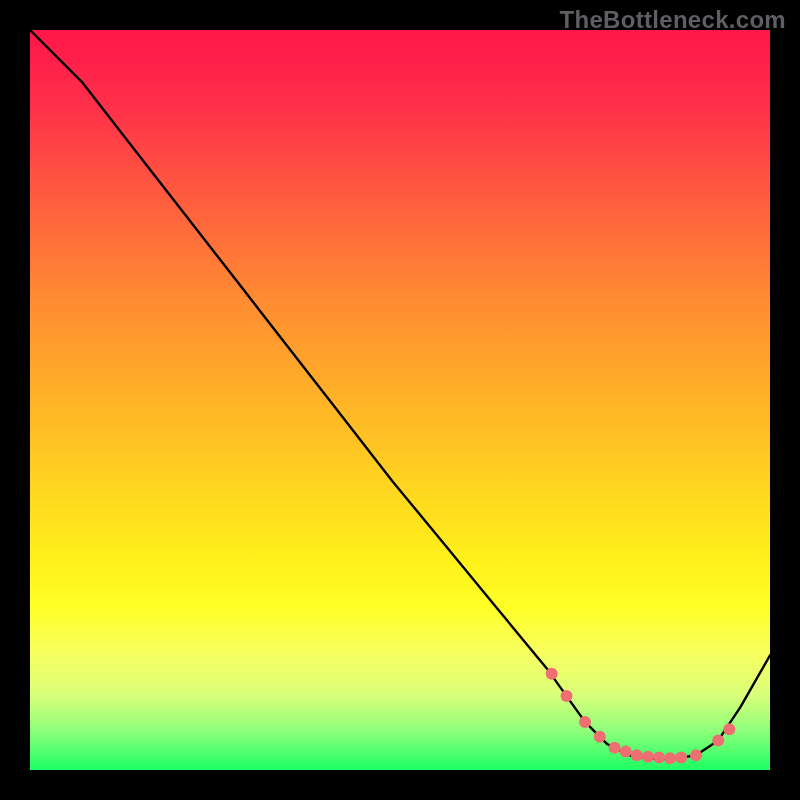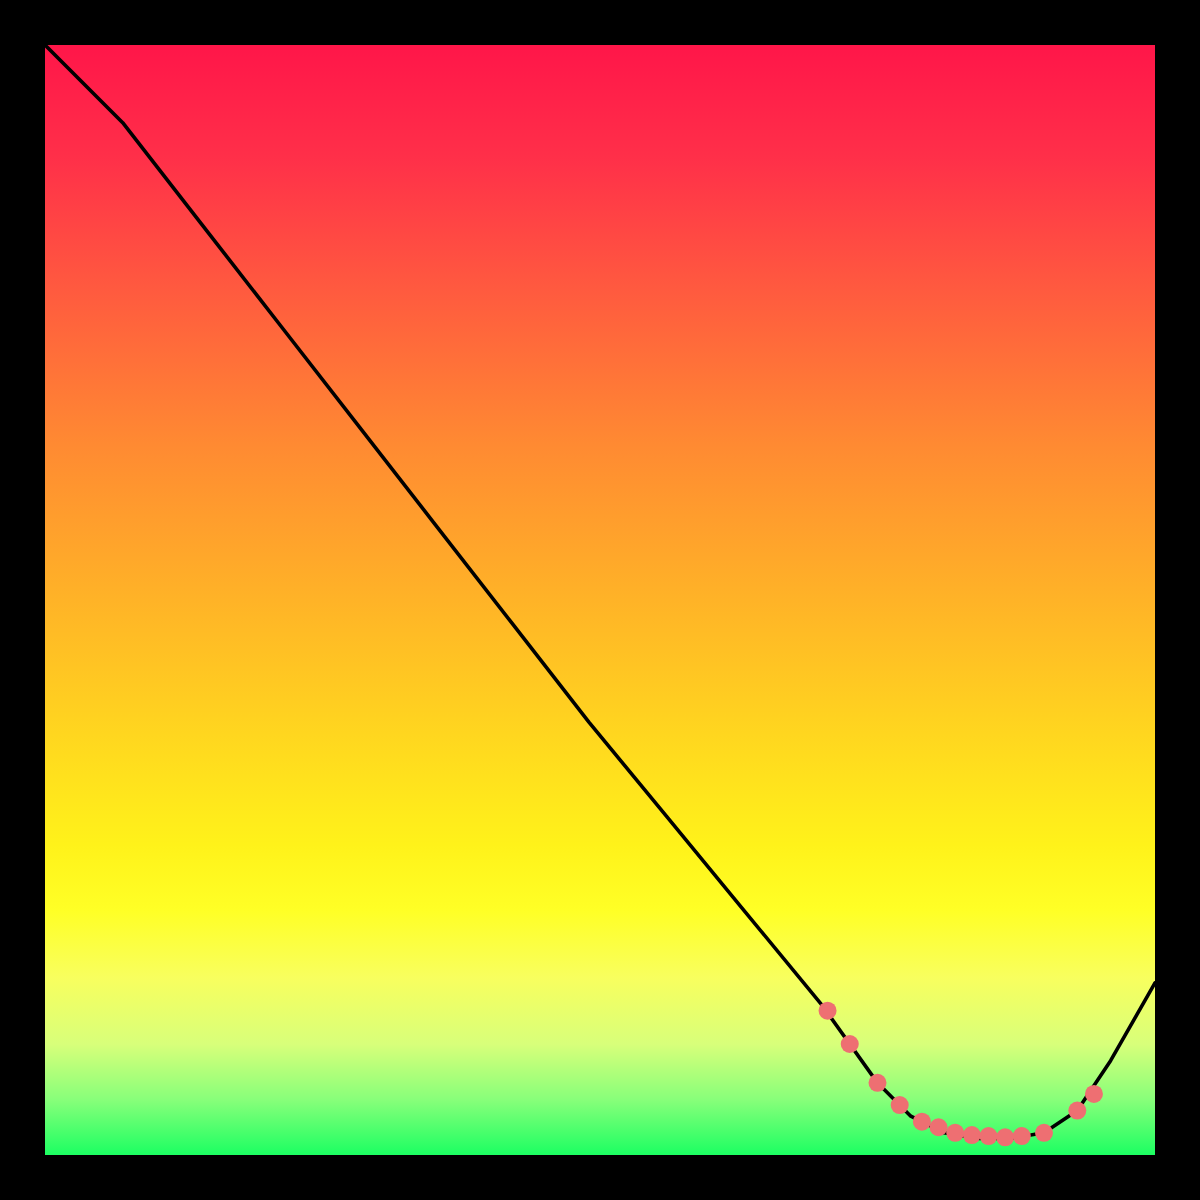--- a/index.html
+++ b/index.html
@@ -56,20 +56,21 @@
     top: 30px;
     width: 740px;
     height: 740px;
     z-index: 2;
   }
 </style>
 </head>
 <body>
 
 <div class="frame">
+  <div class="watermark">TheBottleneck.com</div>
 
   <div class="plot"></div>
 
   <svg class="curve" viewBox="0 0 740 740" preserveAspectRatio="none">
     <path id="curve-path" fill="none" stroke="#000000" stroke-width="2.4" stroke-linecap="round" stroke-linejoin="round" d="M0.0 0.0 L51.8 51.8 L103.6 118.4 L155.4 185.0 L207.2 251.6 L259.0 318.2 L310.8 384.8 L362.6 451.4 L414.4 514.3 L466.2 577.2 L518.0 640.1 L555.0 691.9 L577.2 714.1 L599.4 725.2 L621.6 728.9 L643.8 728.9 L666.0 725.2 L688.2 710.4 L710.4 677.1 L740.0 625.3"></path>
     <g id="markers">
         <circle cx="521.7" cy="643.8" r="6" fill="#ee6f72"></circle>
         <circle cx="536.5" cy="666.0" r="6" fill="#ee6f72"></circle>
         <circle cx="555.0" cy="691.9" r="6" fill="#ee6f72"></circle>
         <circle cx="569.8" cy="706.7" r="6" fill="#ee6f72"></circle>

